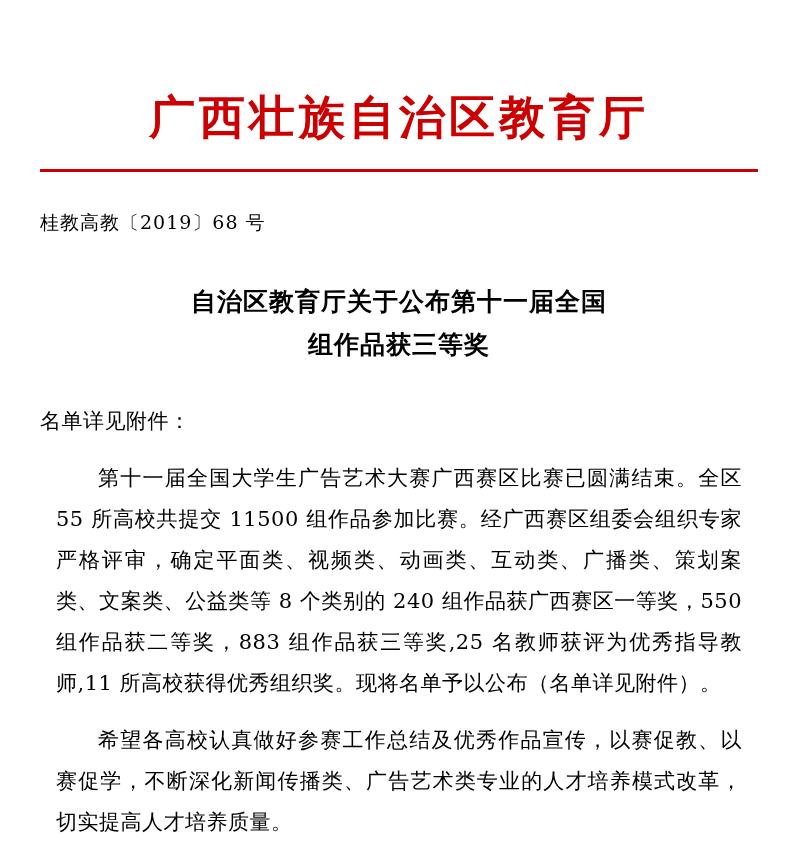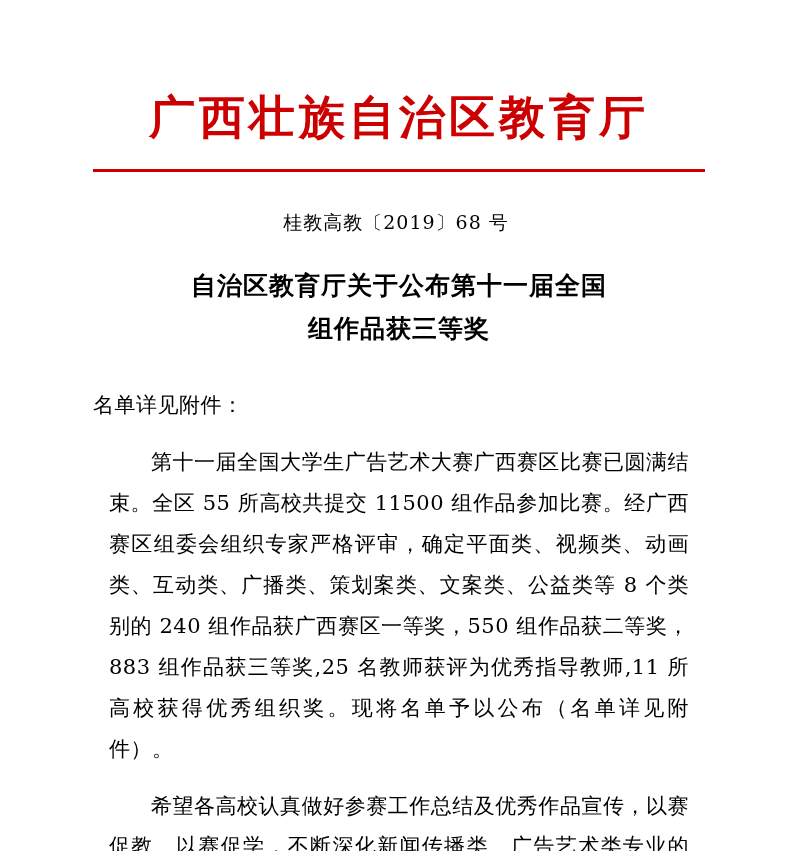--- a/index.html
+++ b/index.html
@@ -12,21 +12,21 @@
     height: 851px;
     font-family: "DejaVu Serif", "Liberation Serif", serif;
     color: #000000;
     overflow: hidden;
   }
   .page {
     position: relative;
     width: 798px;
     height: 679px;
     box-sizing: border-box;
-    padding: 0 93px;
+    padding: 0 40px;
   }
 
   
   .masthead {
     text-align: center;
     padding-top: 92px;
   }
   .masthead-title {
     color: #cc0000;
     font-family: "DejaVu Serif", "Liberation Serif", serif;
@@ -39,29 +39,29 @@
   .masthead-rule {
     margin: 26px auto 0 auto;
     width: 100%;
     height: 3px;
     background: #cc0000;
   }
 
   
   .doc-number {
     margin-top: 38px;
-    text-align: center;
+    text-align: left;
     font-size: 19px;
     letter-spacing: 1px;
     padding-right: 6px;
   }
 
   
   .doc-title {
-    margin-top: 28px;
+    margin-top: 44px;
     text-align: center;
     font-weight: bold;
     font-size: 25px;
     line-height: 1.75;
     letter-spacing: 1px;
   }
   .doc-title .line {
     display: block;
   }
 

